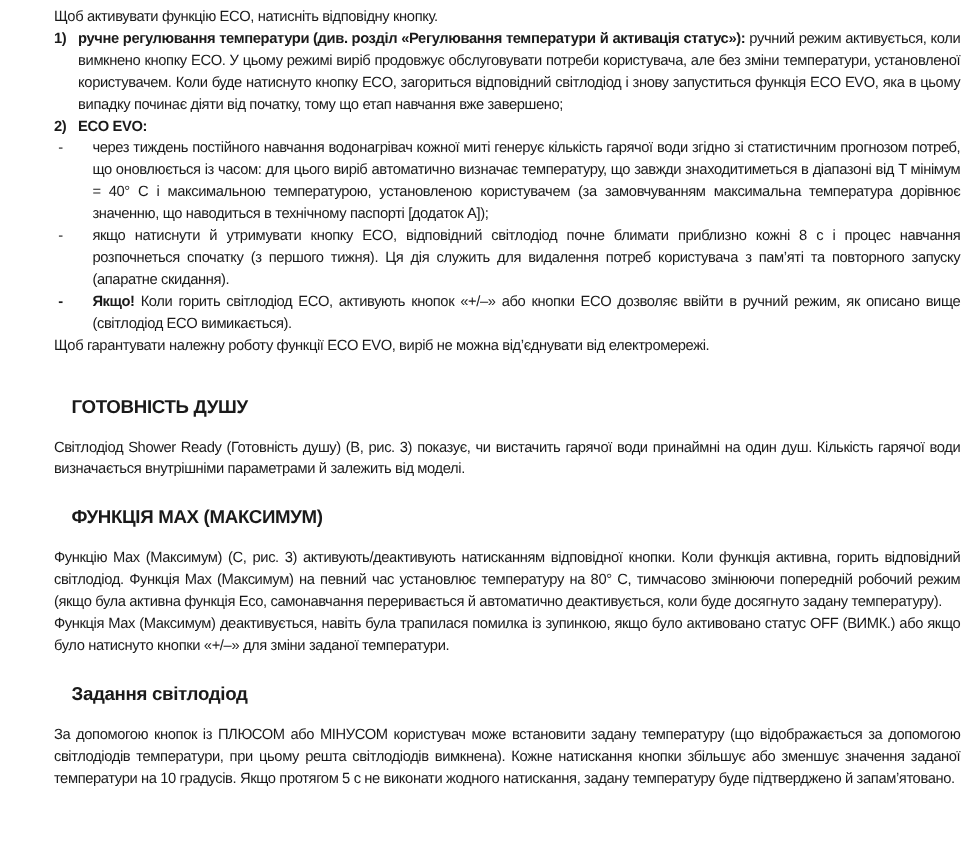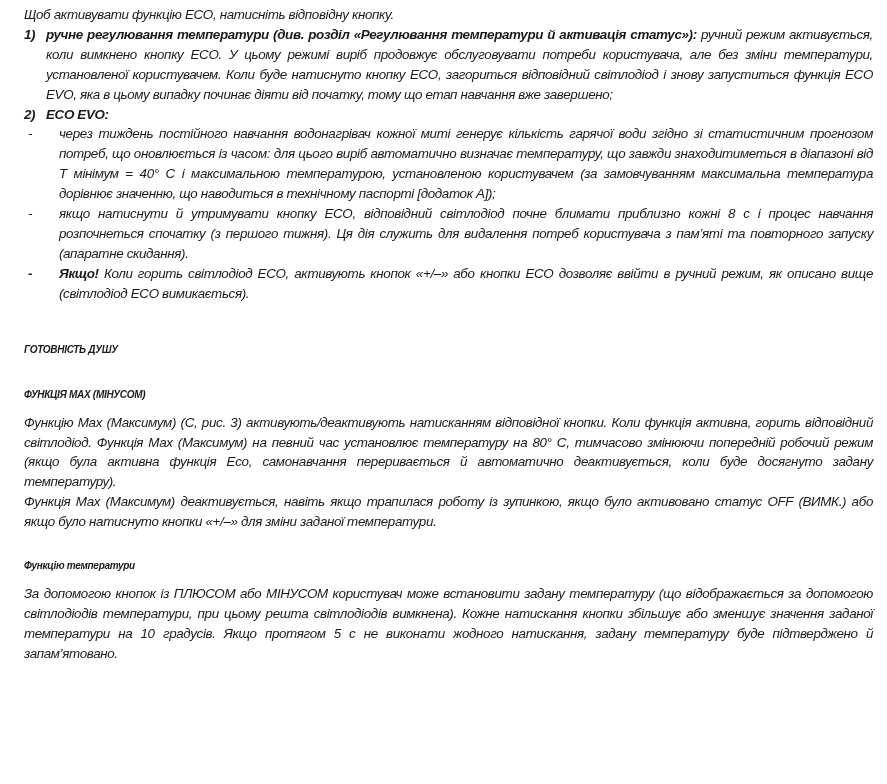--- a/index.html
+++ b/index.html
@@ -9,26 +9,25 @@
     }
     body {
       width: 887px;
       height: 784px;
       overflow: hidden;
       font-family: "Liberation Sans", "DejaVu Sans", sans-serif;
       color: #1a1a1a;
     }
     .page {
       position: relative;
-      padding: 5px 14px 0 24px;
+      padding: 5px 14px 0 49px;
       font-size: 13.4px;
       line-height: 19.9px;
       letter-spacing: -0.35px;
       text-align: justify;
-      font-style: italic;
     }
     .bold { font-weight: bold; }
     .numbered {
       display: flex;
     }
     .numbered .num {
       flex: 0 0 auto;
       width: 22px;
       font-weight: bold;
     }
@@ -39,22 +38,22 @@
     }
     .bullet .dash {
       flex: 0 0 auto;
       width: 35px;
       padding-left: 4px;
       box-sizing: border-box;
     }
     .bullet .dash.strong { font-weight: bold; }
     .bullet .body { flex: 1 1 auto; }
     h2 {
-      margin: 0;
-      font-size: 10px;
+      margin: 16px;
+      font-size: 17px;
       line-height: 22px;
       font-weight: bold;
       letter-spacing: -0.3px;
     }
     .sec1 { margin-top: 35px; }
     .sec2 { margin-top: 23px; }
     .sec3 { margin-top: 23px; }
     .sec-body { margin-top: 7px; }
     p { margin: 0; }
   </style>
@@ -86,33 +85,37 @@
   <div class="bullet">
     <span class="dash">-</span>
     <span class="body">якщо натиснути й утримувати кнопку ECO, відповідний світлодіод почне блимати приблизно кожні 8 с і процес навчання розпочнеться спочатку (з першого тижня). Ця дія служить для видалення потреб користувача з пам’яті та повторного запуску (апаратне скидання).</span>
   </div>
 
   <div class="bullet">
     <span class="dash strong">-</span>
     <span class="body"><span class="bold">Якщо!</span><span> Коли горить світлодіод ECO, активують кнопок «+/–» або кнопки ECO дозволяє ввійти в ручний режим, як описано вище (світлодіод ECO вимикається).</span></span>
   </div>
 
+  <p>Щоб гарантувати належну роботу функції ECO EVO, виріб не можна від’єднувати від електромережі.</p>
 
   <section class="sec1">
     <h2>ГОТОВНІСТЬ ДУШУ</h2>
+    <div class="sec-body">
+      <p>Світлодіод Shower Ready (Готовність душу) (B, рис. 3) показує, чи вистачить гарячої води принаймні на один душ. Кількість гарячої води визначається внутрішніми параметрами й залежить від моделі.</p>
+    </div>
   </section>
 
   <section class="sec2">
-    <h2>ФУНКЦІЯ MAX (МІНУСОМ)</h2>
+    <h2>ФУНКЦІЯ MAX (МАКСИМУМ)</h2>
     <div class="sec-body">
       <p>Функцію Max (Максимум) (C, рис. 3) активують/деактивують натисканням відповідної кнопки. Коли функція активна, горить відповідний світлодіод. Функція Max (Максимум) на певний час установлює температуру на 80° C, тимчасово змінюючи попередній робочий режим (якщо була активна функція Eco, самонавчання переривається й автоматично деактивується, коли буде досягнуто задану температуру).</p>
-      <p>Функція Max (Максимум) деактивується, навіть якщо трапилася роботу із зупинкою, якщо було активовано статус OFF (ВИМК.) або якщо було натиснуто кнопки «+/–» для зміни заданої температури.</p>
+      <p>Функція Max (Максимум) деактивується, навіть була трапилася помилка із зупинкою, якщо було активовано статус OFF (ВИМК.) або якщо було натиснуто кнопки «+/–» для зміни заданої температури.</p>
     </div>
   </section>
 
   <section class="sec3">
-    <h2>Функцію температури</h2>
+    <h2>Задання світлодіод</h2>
     <div class="sec-body">
       <p>За допомогою кнопок із ПЛЮСОМ або МІНУСОМ користувач може встановити задану температуру (що відображається за допомогою світлодіодів температури, при цьому решта світлодіодів вимкнена). Кожне натискання кнопки збільшує або зменшує значення заданої температури на 10 градусів. Якщо протягом 5 с не виконати жодного натискання, задану температуру буде підтверджено й запам’ятовано.</p>
     </div>
   </section>
 
 </div>
 
 </body></html>

